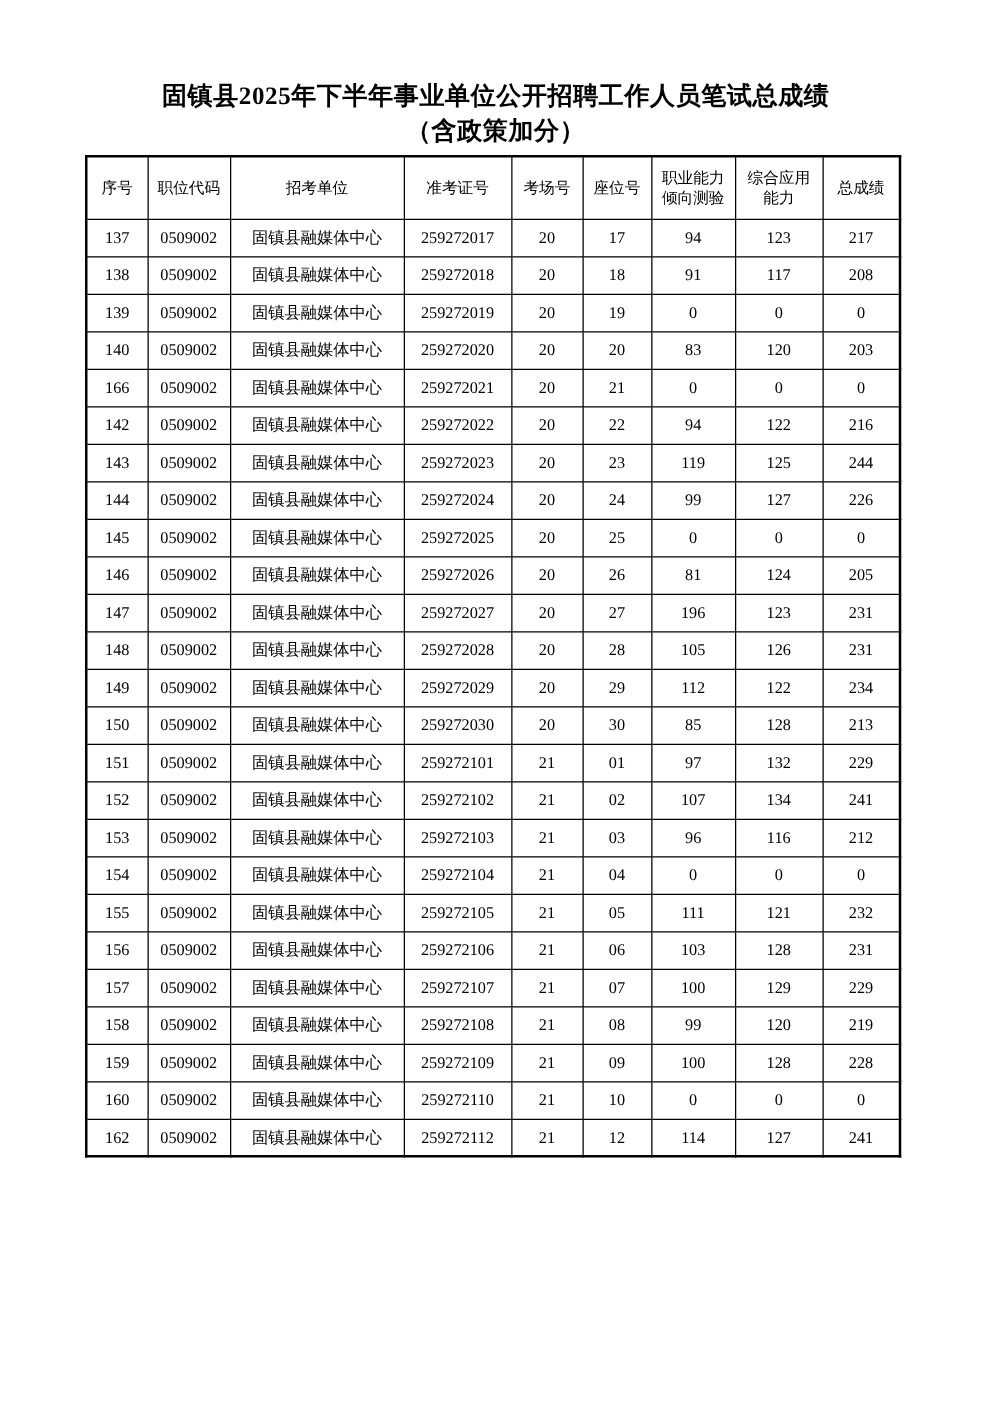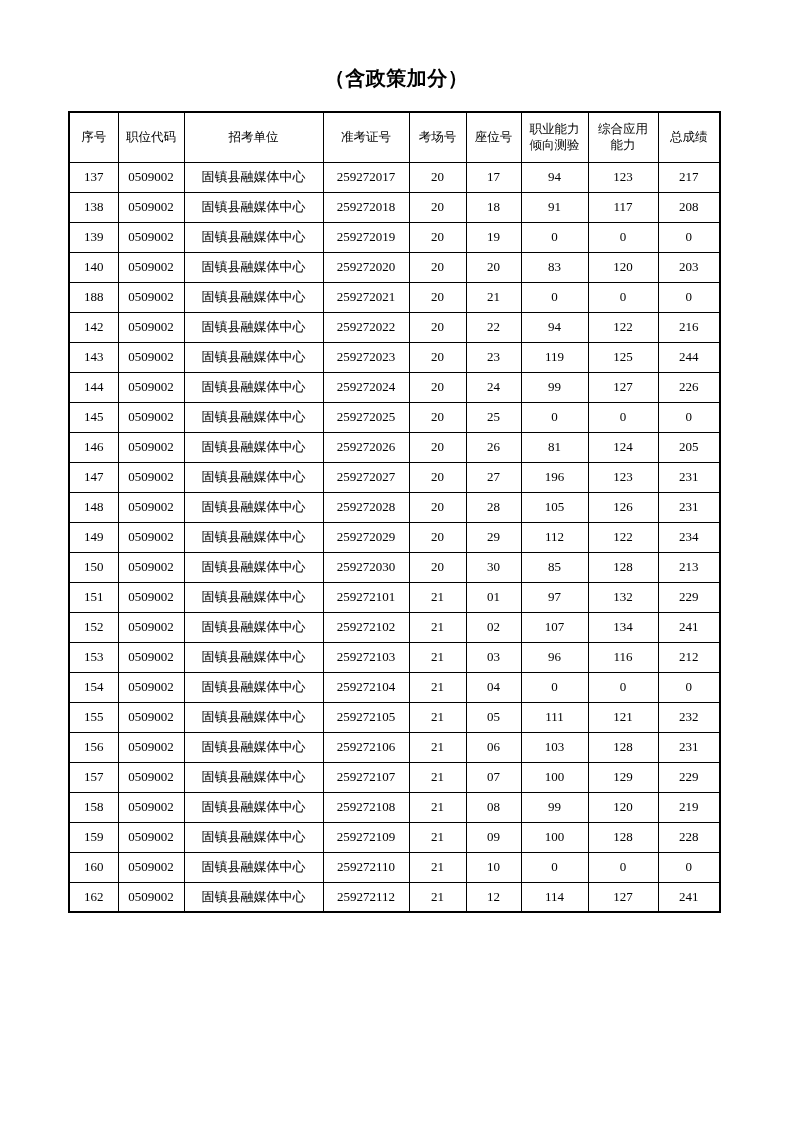--- a/index.html
+++ b/index.html
@@ -33,21 +33,21 @@
     margin: 2px 0 0 0;
     font-size: 20px;
     font-weight: bold;
     line-height: 1.2;
     letter-spacing: 0.5px;
   }
   table.scores {
     border-collapse: collapse;
     table-layout: fixed;
     width: 651px;
-    margin: 21px 0 0 68px;
+    margin: 7px 0 0 68px;
     border: 2px solid #000000;
   }
   table.scores col:nth-child(1) { width: 49px; }
   table.scores col:nth-child(2) { width: 66px; }
   table.scores col:nth-child(3) { width: 139px; }
   table.scores col:nth-child(4) { width: 86px; }
   table.scores col:nth-child(5) { width: 57px; }
   table.scores col:nth-child(6) { width: 55px; }
   table.scores col:nth-child(7) { width: 67px; }
   table.scores col:nth-child(8) { width: 70px; }
@@ -73,20 +73,21 @@
     font-size: 13px;
     font-family: "Liberation Serif", "DejaVu Serif", serif;
   }
 </style>
 </head>
 <body>
 
 <div class="page">
 
   <div class="title-block">
+    <div class="doc-title">固镇县2025年下半年事业单位公开招聘工作人员笔试总成绩</div>
     <div class="doc-subtitle">（含政策加分）</div>
   </div>
 
   <table class="scores">
     <colgroup>
         <col>
         <col>
         <col>
         <col>
         <col>
@@ -149,21 +150,21 @@
           <td>0509002</td>
           <td>固镇县融媒体中心</td>
           <td>259272020</td>
           <td>20</td>
           <td>20</td>
           <td>83</td>
           <td>120</td>
           <td>203</td>
         </tr>
         <tr>
-          <td>188</td>
+          <td>166</td>
           <td>0509002</td>
           <td>固镇县融媒体中心</td>
           <td>259272021</td>
           <td>20</td>
           <td>21</td>
           <td>0</td>
           <td>0</td>
           <td>0</td>
         </tr>
         <tr>

